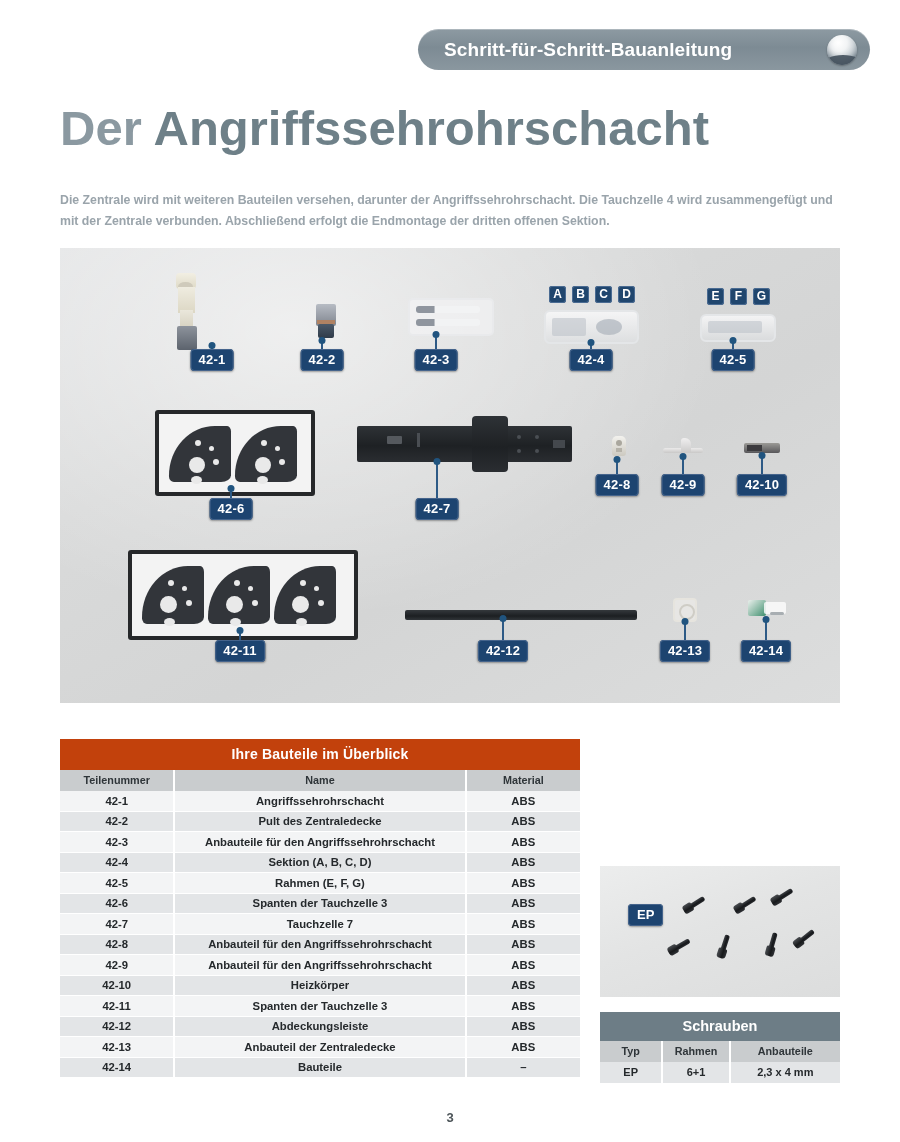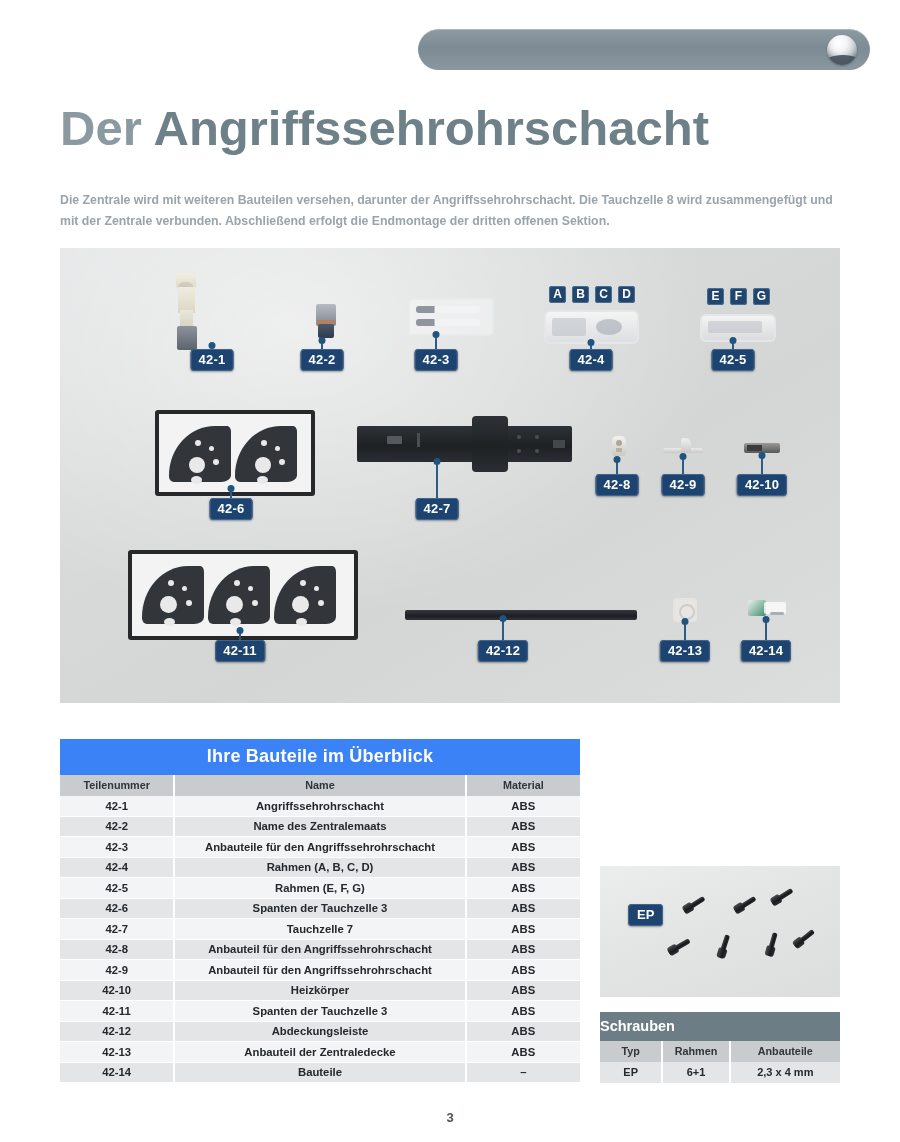--- a/index.html
+++ b/index.html
@@ -87,21 +87,21 @@
     position:absolute;background:linear-gradient(180deg,#34383c 0%,#1c1f22 60%,#303438 100%);
     border-radius:2px;
   }
   .smallpart{position:absolute;}
   
   .parts-table{
     position:absolute;left:60px;top:739px;width:520px;
     border-collapse:collapse;font-size:11.3px;
   }
   .parts-table .title-row td{
-    background:#3b82f6;color:#fff;font-size:18px;font-weight:bold;
+    background:#c2410c;color:#fff;font-size:14px;font-weight:bold;
     text-align:center;padding:7px 0 8px;letter-spacing:.2px;
   }
   .parts-table thead.cols th{
     background:#c9ccce;color:#2f3539;font-weight:bold;font-size:10.8px;
     padding:4px 0 5px;text-align:center;border-right:2px solid #ffffff;
   }
   .parts-table thead.cols th:last-child{border-right:none;}
   .parts-table tbody td{
     text-align:center;padding:3.5px 0 4px;color:#25292c;font-weight:bold;
     border-right:2px solid #ffffff;border-bottom:1px solid #ffffff;
@@ -130,49 +130,50 @@
     position:absolute;background:#1d4470;color:#fff;font-weight:bold;font-size:13px;
     padding:3px 9px 4px;border-radius:4px;
     box-shadow:0 1px 2px rgba(0,0,0,.35), inset 0 0 0 1px #45648c;
   }
   .screw-table{
     position:absolute;left:600px;top:1012px;width:240px;
     border-collapse:collapse;font-size:11px;
   }
   .screw-table .title-row td{
     background:#6d7d86;color:#fff;font-size:14.5px;font-weight:bold;
-    padding:6px 0 7px;
+    text-align:center;padding:6px 0 7px;
   }
   .screw-table thead.cols th{
     background:#c9ccce;color:#2f3539;font-weight:bold;font-size:10.8px;
     padding:4px 0 5px;text-align:center;border-right:2px solid #fff;
   }
   .screw-table thead.cols th:last-child{border-right:none;}
   .screw-table tbody td{
     background:#e3e5e7;text-align:center;padding:4px 0 5px;
     color:#25292c;font-weight:bold;border-right:2px solid #fff;
   }
   .screw-table tbody td:last-child{border-right:none;}
   .page-number{
     position:absolute;left:0;top:1110px;width:900px;text-align:center;
     font-size:13px;font-weight:bold;color:#4d5559;
   }
 </style>
 </head>
 <body>
 
 <div class="header-banner">
+  <div class="header-banner-title">Schritt-für-Schritt-Bauanleitung</div>
   <div class="header-sphere"></div>
 </div>
 
 <div class="page-title">
   <span class="title-light">Der </span><span class="title-dark">Angriffssehrohrschacht</span>
 </div>
 
-<p class="intro">Die Zentrale wird mit weiteren Bauteilen versehen, darunter der Angriffssehrohrschacht. Die Tauchzelle 8 wird zusammengefügt und mit der Zentrale verbunden. Abschließend erfolgt die Endmontage der dritten offenen Sektion.</p>
+<p class="intro">Die Zentrale wird mit weiteren Bauteilen versehen, darunter der Angriffssehrohrschacht. Die Tauchzelle 4 wird zusammengefügt und mit der Zentrale verbunden. Abschließend erfolgt die Endmontage der dritten offenen Sektion.</p>
 
 <div class="photo-panel">
 
   <div class="smallpart" style="left:108px;top:25px;width:36px;height:78px;">
     <div style="position:absolute;left:8px;top:0;width:20px;height:16px;border-radius:4px;background:linear-gradient(180deg,#f2efe3,#ded9c6);"></div>
     <div style="position:absolute;left:10px;top:9px;width:15px;height:9px;border-radius:50%;background:#cfcabb;"></div>
     <div style="position:absolute;left:10px;top:14px;width:17px;height:26px;background:linear-gradient(180deg,#efece0,#dcd7c4);"></div>
     <div style="position:absolute;left:12px;top:37px;width:13px;height:20px;background:linear-gradient(180deg,#eae7db,#d4cfbd);"></div>
     <div style="position:absolute;left:9px;top:53px;width:20px;height:24px;background:linear-gradient(180deg,#8d939c,#5c636d);border-radius:2px;"></div>
   </div>
@@ -333,31 +334,31 @@
     </tr>
   </thead>
   <tbody>
     <tr>
         <td>42-1</td>
         <td>Angriffssehrohrschacht</td>
         <td>ABS</td>
       </tr>
     <tr>
         <td>42-2</td>
-        <td>Name des Zentralemaats</td>
+        <td>Pult des Zentraledecke</td>
         <td>ABS</td>
       </tr>
     <tr>
         <td>42-3</td>
         <td>Anbauteile für den Angriffssehrohrschacht</td>
         <td>ABS</td>
       </tr>
     <tr>
         <td>42-4</td>
-        <td>Rahmen (A, B, C, D)</td>
+        <td>Sektion (A, B, C, D)</td>
         <td>ABS</td>
       </tr>
     <tr>
         <td>42-5</td>
         <td>Rahmen (E, F, G)</td>
         <td>ABS</td>
       </tr>
     <tr>
         <td>42-6</td>
         <td>Spanten der Tauchzelle 3</td>

